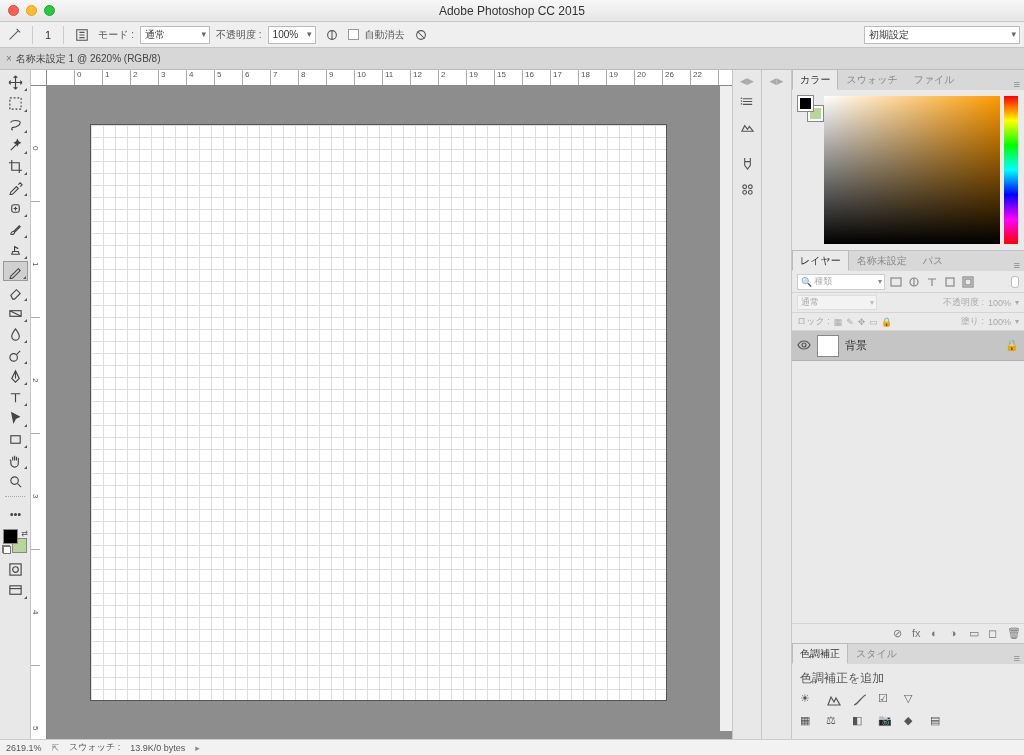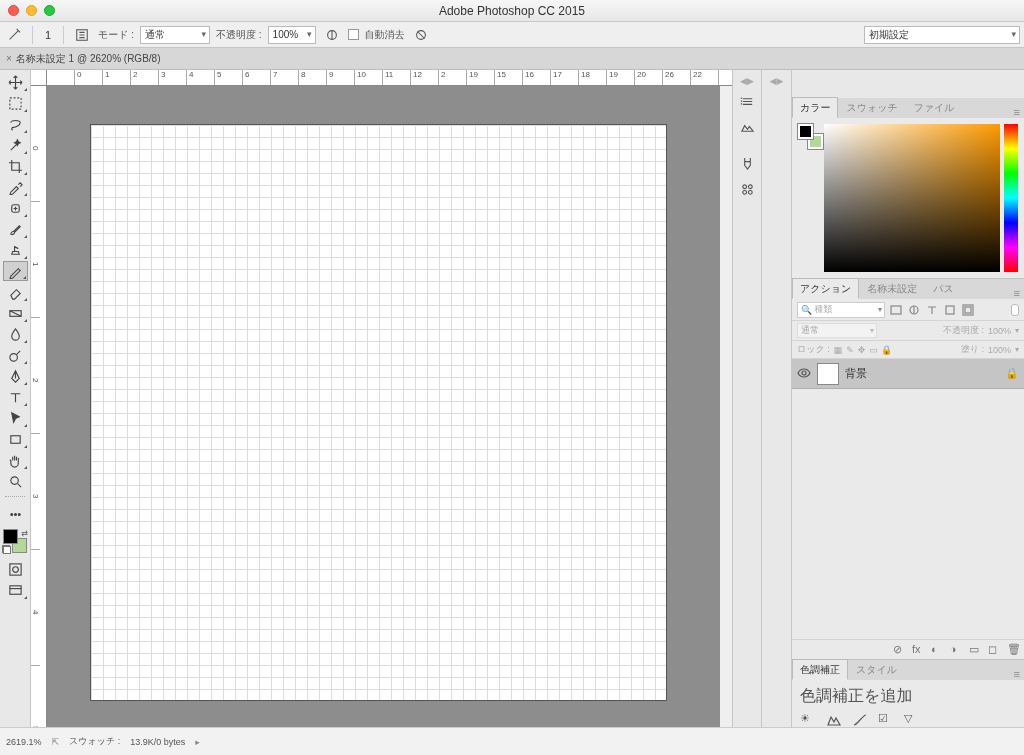--- a/index.html
+++ b/index.html
@@ -59,21 +59,21 @@
 
 
 .dock { width:30px; background:#e8e8e8; border-left:1px solid #c6c6c6; border-right:1px solid #c6c6c6; display:flex; flex-direction:column; align-items:center; padding-top:6px; gap:4px;}
 .dock .dockbtn { width:22px; height:22px; display:flex; align-items:center; justify-content:center; color:#555; }
 .dock .dockbtn svg{width:15px;height:15px;}
 .dock .dockgap { height:6px; }
 
 .dock2 { width:30px; background:#e8e8e8; border-right:1px solid #c6c6c6; display:flex; flex-direction:column; align-items:center; padding-top:6px; gap:4px;}
 
 
-.rightcol { width:232px; background:#ec4899; display:flex; flex-direction:column;margin-top:28px; }
+.rightcol { width:232px; background:#ec4899; display:flex; flex-direction:column; }
 .panel { border-bottom:1px solid #c3c3c3; display:flex; flex-direction:column; }
 .ptabs { height:20px; background:#d8d8d8; display:flex; align-items:flex-end;}
 .ptab { padding:3px 7px 2px; font-size:10px; color:#888; border:1px solid transparent;}
 .ptab.active { background:#eaeaea; color:#333; border:1px solid #bbb; border-bottom:1px solid #eaeaea; }
 .ptabs .menu { margin-left:auto; margin-right:4px; color:#888; font-size:11px; }
 
 
 .colorpanel .body { height:160px; background:#eaeaea; padding:6px; display:flex; gap:4px; }
 .colorpanel .mini { width:22px; height:22px; position:relative; }
 .colorpanel .mini .fg{width:15px;height:15px;background:#000;border:2px solid #fff;outline:1px solid #888;position:absolute;top:0;left:0;z-index:2;}
@@ -93,26 +93,26 @@
 .layerspanel .list { flex:1; background:#eaeaea; min-height:280px;}
 .layerrow { height:30px; background:#c5c5c5; display:flex; align-items:center; padding:0 5px; gap:6px; border-bottom:1px solid #b0b0b0;}
 .layerrow .eye { width:14px; color:#555;}
 .layerrow .thumb { width:22px; height:22px; background:#fff; border:1px solid #888;}
 .layerrow .lock { margin-left:auto; color:#777; }
 .layerspanel .bottombar { height:20px; background:#eaeaea; border-top:1px solid #d4d4d4; display:flex; align-items:center; justify-content:flex-end; padding:0 4px; gap:6px; color:#777;}
 .layerspanel .bottombar .ico{width:13px;height:13px;}
 
 
 .adjpanel .body { background:#eaeaea; padding:6px 8px; }
-.adjpanel .label { font-size:16px; color:#555; margin-bottom:5px; }
+.adjpanel .label { font-size:12px; color:#555; margin-bottom:5px; }
 .adjpanel .iconrow { display:flex; gap:10px; margin-bottom:6px; color:#555;}
 .adjpanel .iconrow .ai{width:16px;height:16px;}
 
 
-.statusbar { position:absolute; bottom:0; left:0; right:0; height:28px; background:#f2f2f2; border-top:1px solid #ccc; display:flex; align-items:center; font-size:9px; color:#555; padding:0 6px; gap:10px;}
+.statusbar { position:absolute; bottom:0; left:0; right:0; height:16px; background:#f2f2f2; border-top:1px solid #ccc; display:flex; align-items:center; font-size:9px; color:#555; padding:0 6px; gap:10px;}
 .statusbar .arrow{color:#888;}
 
 
 svg { stroke:currentColor; fill:none; stroke-width:1.2; }
 </style>
 </head>
 <body>
 
 <div class="titlebar">
   <div class="traffic">
@@ -451,21 +451,21 @@
             <div class="fg"></div>
             <div class="bg"></div>
           </div>
         <div class="colorfield"></div>
         <div class="huebar"></div>
       </div>
     </div>
 
     <div class="panel layerspanel" style="flex:1;">
       <div class="ptabs">
-        <div class="ptab active">アクション</div>
+        <div class="ptab active">レイヤー</div>
         <div class="ptab">名称未設定</div>
         <div class="ptab">パス</div>
         <span class="menu">≡</span>
       </div>
       <div class="toolbar">
         <div class="search">
             <span style="margin-right:2px;">🔍</span>
             <span>種類</span>
           </div>
         <div class="ico">

